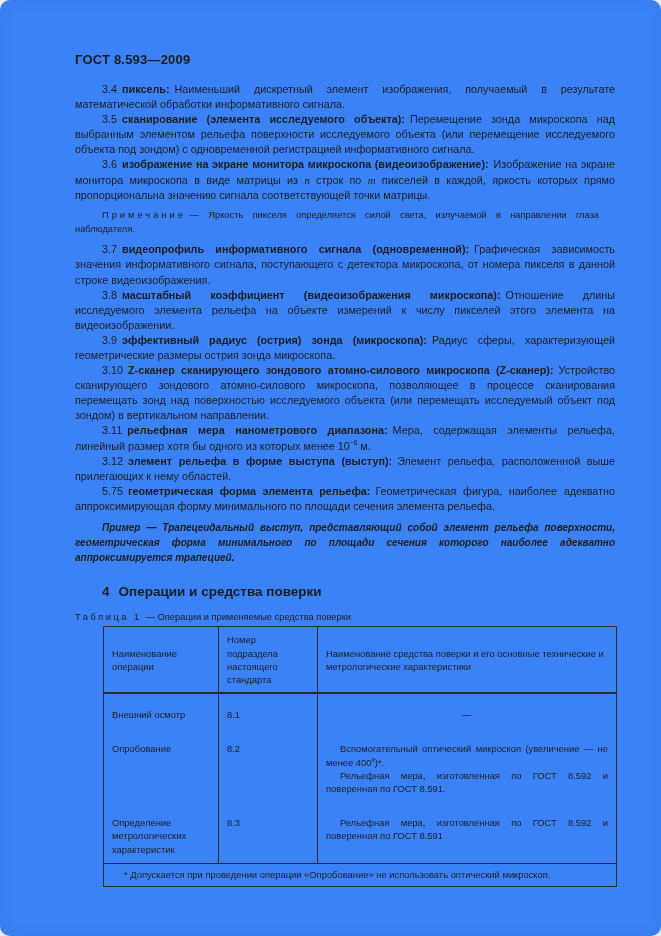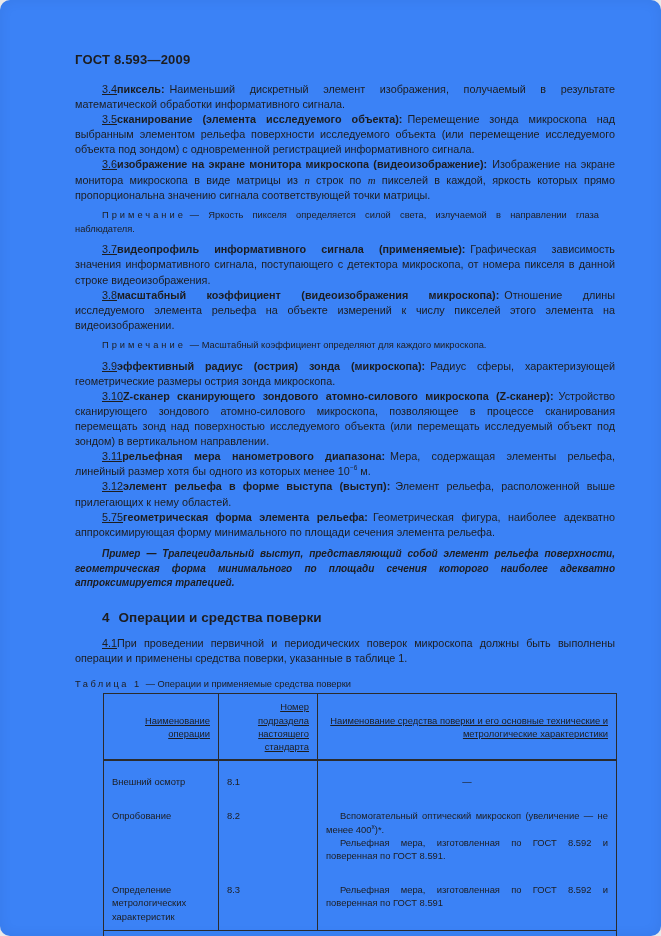--- a/index.html
+++ b/index.html
@@ -23,21 +23,21 @@
     margin:0 0 15px 0;
     letter-spacing:0.2px;
   }
   p.para{
     margin:0;
     font-size:10.8px;
     line-height:15.1px;
     text-align:justify;
     text-indent:27px;
   }
-  p.para .num{text-decoration:underline;}
+  p.para .num{margin-right:5px;}
   p.para .term{font-weight:bold;margin-right:5px;}
   p.note{
     margin:6px 16px 6px 0;
     font-size:9.3px;
     line-height:13.8px;
     text-align:justify;
     text-indent:27px;
   }
   p.note .note-label{letter-spacing:3px;margin-right:4px;}
   p.example{
@@ -68,26 +68,25 @@
   }
   table.gost th, table.gost td{
     font-size:9.4px;
     line-height:13.2px;
     border-left:1px solid #2b2b2d;
     border-right:1px solid #2b2b2d;
     box-sizing:border-box;
   }
   table.gost th{
     font-weight:normal;
-    text-align:right;
+    text-align:left;
     vertical-align:middle;
     padding:6px 8px;
     border-top:1px solid #2b2b2d;
     border-bottom:2px solid #2b2b2d;
-    text-decoration:underline;
   }
   table.gost td{
     vertical-align:top;
     padding:14px 8px 7px 8px;
   }
   td.c-op{padding-left:17px;text-align:left;}
   td.c-num{text-align:left;}
   td.c-means p{margin:0;text-indent:14px;text-align:justify;}
   td.c-means.center{text-align:center;text-indent:0;}
   tr.footnote-row td{
@@ -108,42 +107,40 @@
     <div class="doc-header">ГОСТ 8.593—2009</div>
 
     <p class="para"><span class="num">3.4</span><span class="term">пиксель:</span><span>Наименьший дискретный элемент изображения, получаемый в результате математической обработки информативного сигнала.</span></p>
 
     <p class="para"><span class="num">3.5</span><span class="term">сканирование (элемента исследуемого объекта):</span><span>Перемещение зонда микроскопа над выбранным элементом рельефа поверхности исследуемого объекта (или перемещение исследуемого объекта под зондом) с одновременной регистрацией информативного сигнала.</span></p>
 
     <p class="para"><span class="num">3.6</span><span class="term">изображение на экране монитора микроскопа (видеоизображение):</span><span>Изображение на экране монитора микроскопа в виде матрицы из</span> <span class="var-italic">n</span> <span>строк по</span> <span class="var-italic">m</span> <span>пикселей в каждой, яркость которых прямо пропорциональна значению сигнала соответствующей точки матрицы.</span></p>
 
     <p class="note"><span class="note-label">Примечание</span><span>— Яркость пикселя определяется силой света, излучаемой в направлении глаза наблюдателя.</span></p>
 
-    <p class="para"><span class="num">3.7</span><span class="term">видеопрофиль информативного сигнала (применяемые):</span><span>Графическая зависимость значения информативного сигнала, поступающего с детектора микроскопа, от номера пикселя в данной строке видеоизображения.</span></p>
+    <p class="para"><span class="num">3.7</span><span class="term">видеопрофиль информативного сигнала (одновременной):</span><span>Графическая зависимость значения информативного сигнала, поступающего с детектора микроскопа, от номера пикселя в данной строке видеоизображения.</span></p>
 
     <p class="para"><span class="num">3.8</span><span class="term">масштабный коэффициент (видеоизображения микроскопа):</span><span>Отношение длины исследуемого элемента рельефа на объекте измерений к числу пикселей этого элемента на видеоизображении.</span></p>
 
-    <p class="note"><span class="note-label">Примечание</span><span>— Масштабный коэффициент определяют для каждого микроскопа.</span></p>
 
     <p class="para"><span class="num">3.9</span><span class="term">эффективный радиус (острия) зонда (микроскопа):</span><span>Радиус сферы, характеризующей геометрические размеры острия зонда микроскопа.</span></p>
 
 
     <p class="para"><span class="num">3.10</span><span class="term">Z-сканер сканирующего зондового атомно-силового микроскопа (Z-сканер):</span><span>Устройство сканирующего зондового атомно-силового микроскопа, позволяющее в процессе сканирования перемещать зонд над поверхностью исследуемого объекта (или перемещать исследуемый объект под зондом) в вертикальном направлении.</span></p>
 
     <p class="para"><span class="num">3.11</span><span class="term">рельефная мера нанометрового диапазона:</span><span>Мера, содержащая элементы рельефа, линейный размер хотя бы одного из которых менее 10</span><sup class="small-sup">−6</sup> <span>м.</span></p>
 
     <p class="para"><span class="num">3.12</span><span class="term">элемент рельефа в форме выступа (выступ):</span><span>Элемент рельефа, расположенной выше прилегающих к нему областей.</span></p>
 
     <p class="para"><span class="num">5.75</span><span class="term">геометрическая форма элемента рельефа:</span><span>Геометрическая фигура, наиболее адекватно аппроксимирующая форму минимального по площади сечения элемента рельефа.</span></p>
 
     <p class="example"><span>Пример — </span><span>Трапецеидальный выступ, представляющий собой элемент рельефа поверхности, геометрическая форма минимального по площади сечения которого наиболее адекватно аппроксимируется трапецией.</span></p>
 
     <h2 class="sec-heading"><span class="h-num">4</span><span>Операции и средства поверки</span></h2>
 
-    <p class="para"><span class="num">4.1</span><span>При проведении первичной и периодических поверок микроскопа должны быть выполнены операции и применены средства поверки, указанные в таблице 1.</span></p>
 
     <div class="tbl-caption"><span class="cap-label">Таблица 1</span><span>— Операции и применяемые средства поверки</span></div>
 
     <table class="gost">
       <colgroup>
         <col style="width:115px">
         <col style="width:99px">
         <col style="width:299px">
       </colgroup>
       <thead>

